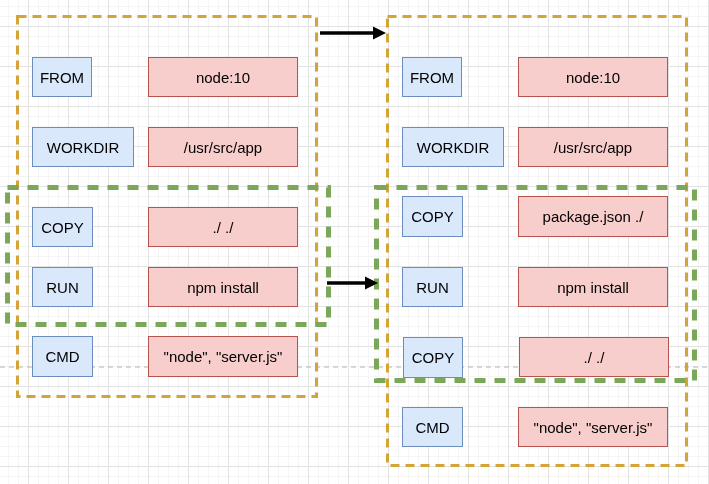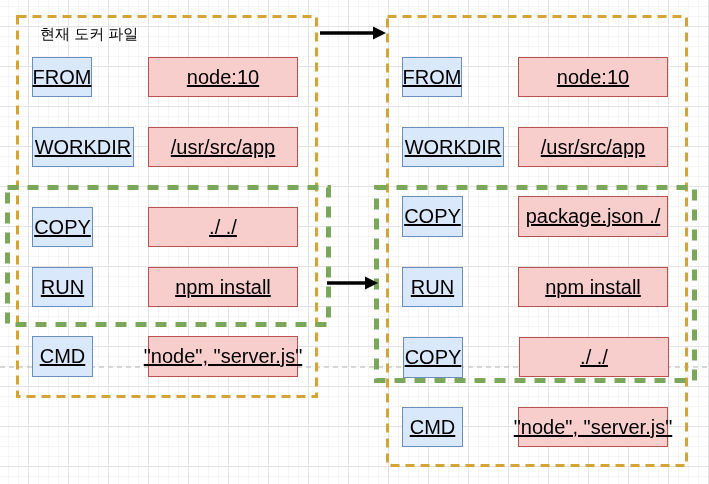--- a/index.html
+++ b/index.html
@@ -28,25 +28,24 @@
   .hl-dash     { fill: none; stroke: var(--highlight-dash, #7ba75b); stroke-width: 5; stroke-dasharray: 11 9; }
   .page-break  { stroke: var(--pagebreak, #b3b3b3); stroke-width: 1; stroke-dasharray: 5 4; }
   .arrow-line  { stroke: var(--arrow, #000000); stroke-width: 3.5; }
   .arrow-head  { fill: var(--arrow, #000000); }
   .box {
     position: absolute;
     box-sizing: border-box;
     display: flex;
     align-items: center;
     justify-content: center;
-    font-size: 20px;
+    font-size: 15px;
     color: #000;
     white-space: nowrap;
     z-index: 2;
-    text-decoration: underline;
   }
   .kw  { background: var(--keyword-fill, #dae8fc); border: 1px solid var(--keyword-border, #6c8ebf); }
   .val { background: var(--value-fill, #f8cecc);  border: 1px solid var(--value-border, #b85450); }
   .panel-title {
     position: absolute;
     font-size: 15px;
     color: #000;
     z-index: 2;
     white-space: nowrap;
   }
@@ -70,21 +69,20 @@
       <line class="arrow-line" x1="320" y1="33" x2="373" y2="33"></line>
       <polygon class="arrow-head" points="373,26.5 386,33 373,39.5"></polygon>
     </g>
 
     <g>
       <line class="arrow-line" x1="327" y1="283" x2="365" y2="283"></line>
       <polygon class="arrow-head" points="365,276.5 378,283 365,289.5"></polygon>
     </g>
   </svg>
 
-  <div class="panel-title" style="left:40px; top:25px;">현재 도커 파일</div>
 
   <div class="box kw" style="left:32px; top:57px; width:60px; height:40px;">FROM</div>
   <div class="box val" style="left:148px; top:57px; width:150px; height:40px;">node:10</div>
 
   <div class="box kw" style="left:32px; top:127px; width:102px; height:40px;">WORKDIR</div>
   <div class="box val" style="left:148px; top:127px; width:150px; height:40px;">/usr/src/app</div>
 
   <div class="box kw" style="left:32px; top:207px; width:61px; height:40px;">COPY</div>
   <div class="box val" style="left:148px; top:207px; width:150px; height:40px;">./ ./</div>
 

